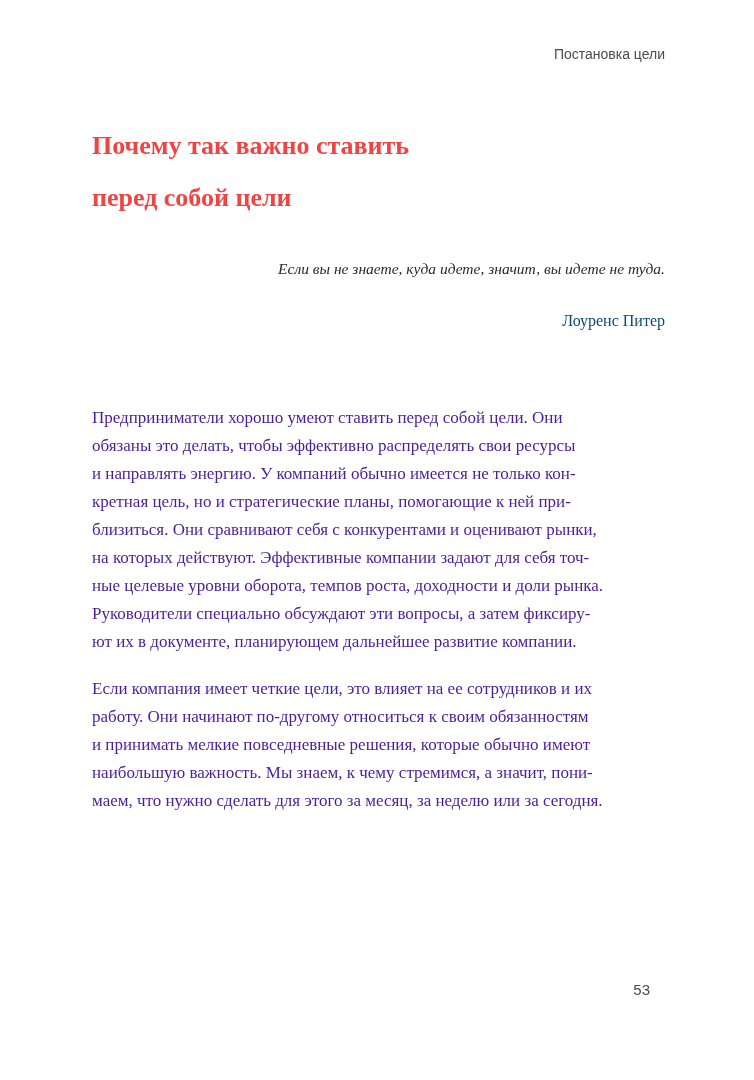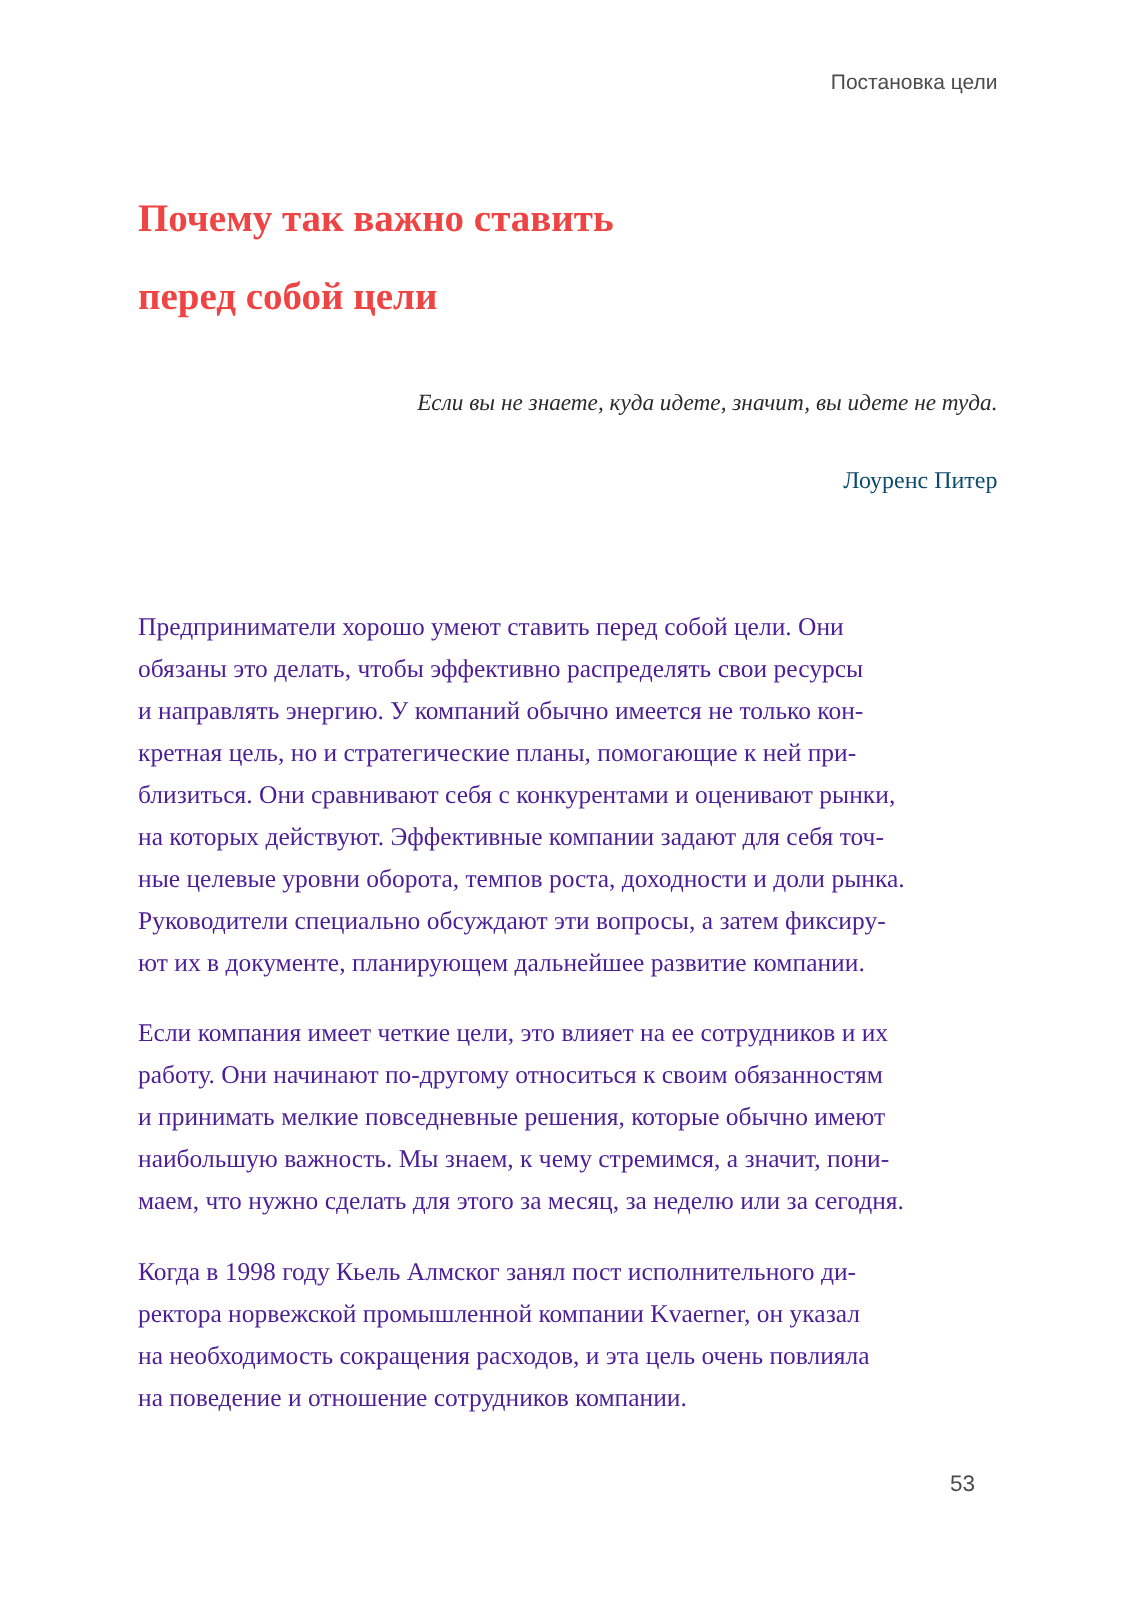--- a/index.html
+++ b/index.html
@@ -100,21 +100,17 @@
 близиться. Они сравнивают себя с конкурентами и оценивают рынки,
 на которых действуют. Эффективные компании задают для себя точ-
 ные целевые уровни оборота, темпов роста, доходности и доли рынка.
 Руководители специально обсуждают эти вопросы, а затем фиксиру-
 ют их в документе, планирующем дальнейшее развитие компании.</p>
     <p>Если компания имеет четкие цели, это влияет на ее сотрудников и их
 работу. Они начинают по-другому относиться к своим обязанностям
 и принимать мелкие повседневные решения, которые обычно имеют
 наибольшую важность. Мы знаем, к чему стремимся, а значит, пони-
 маем, что нужно сделать для этого за месяц, за неделю или за сегодня.</p>
-    <p>Когда в 1998 году Кьель Алмског занял пост исполнительного ди-
-ректора норвежской промышленной компании Kvaerner, он указал
-на необходимость сокращения расходов, и эта цель очень повлияла
-на поведение и отношение сотрудников компании.</p>
   </div>
 
   <div class="page-number">53</div>
 
 </div>
 
 </body></html>

